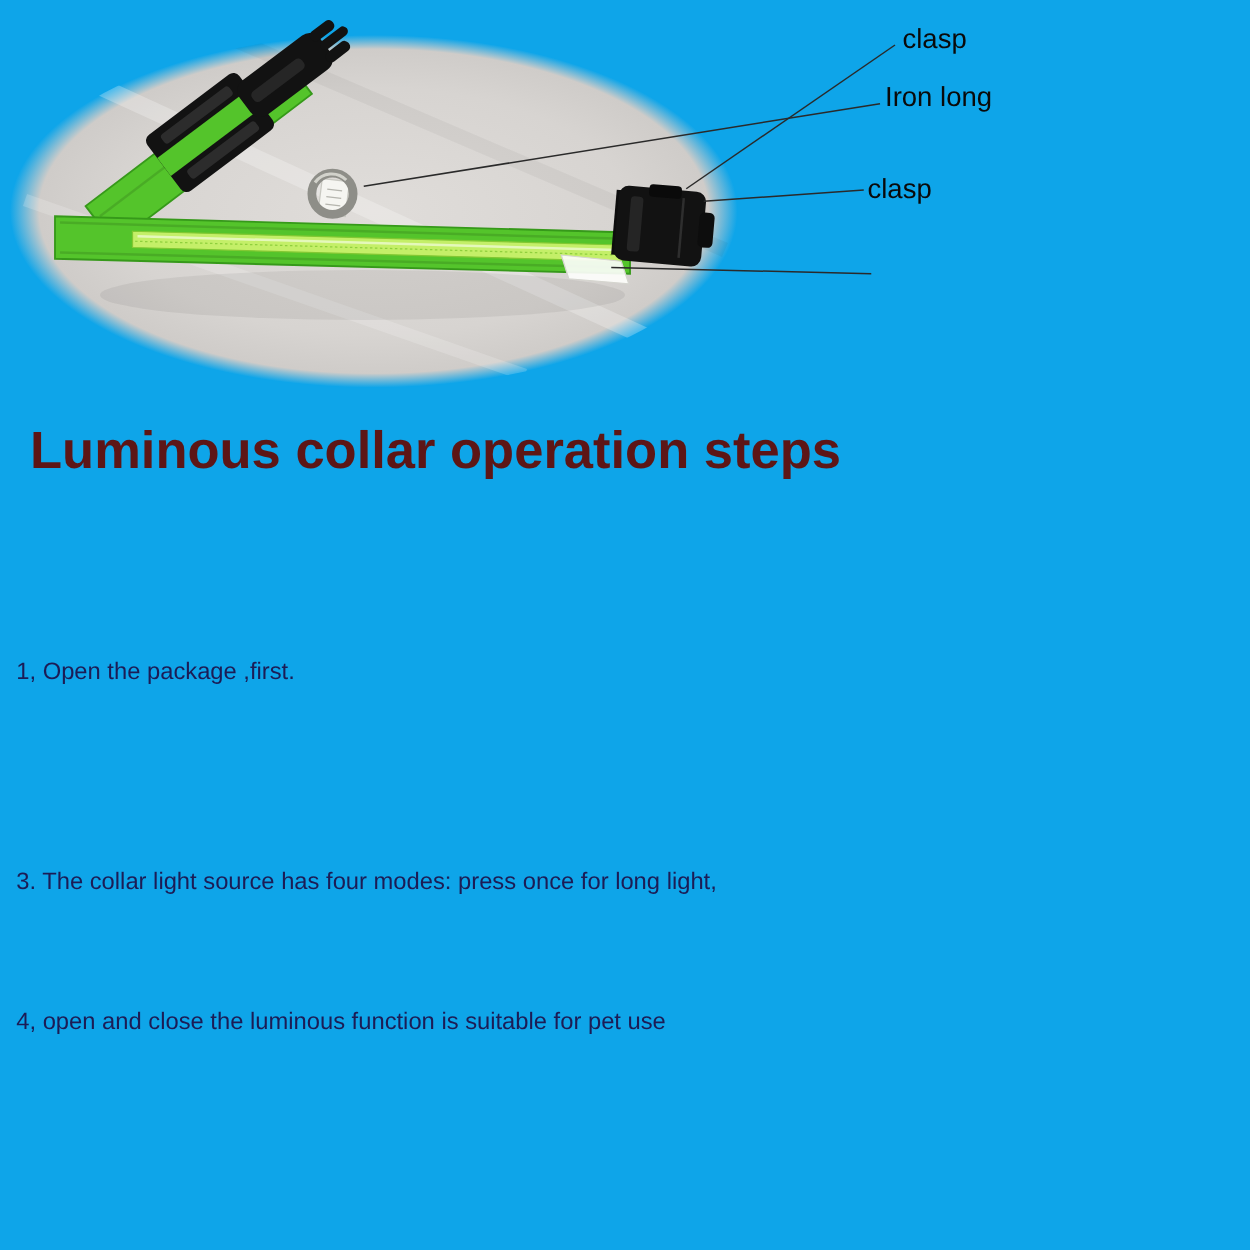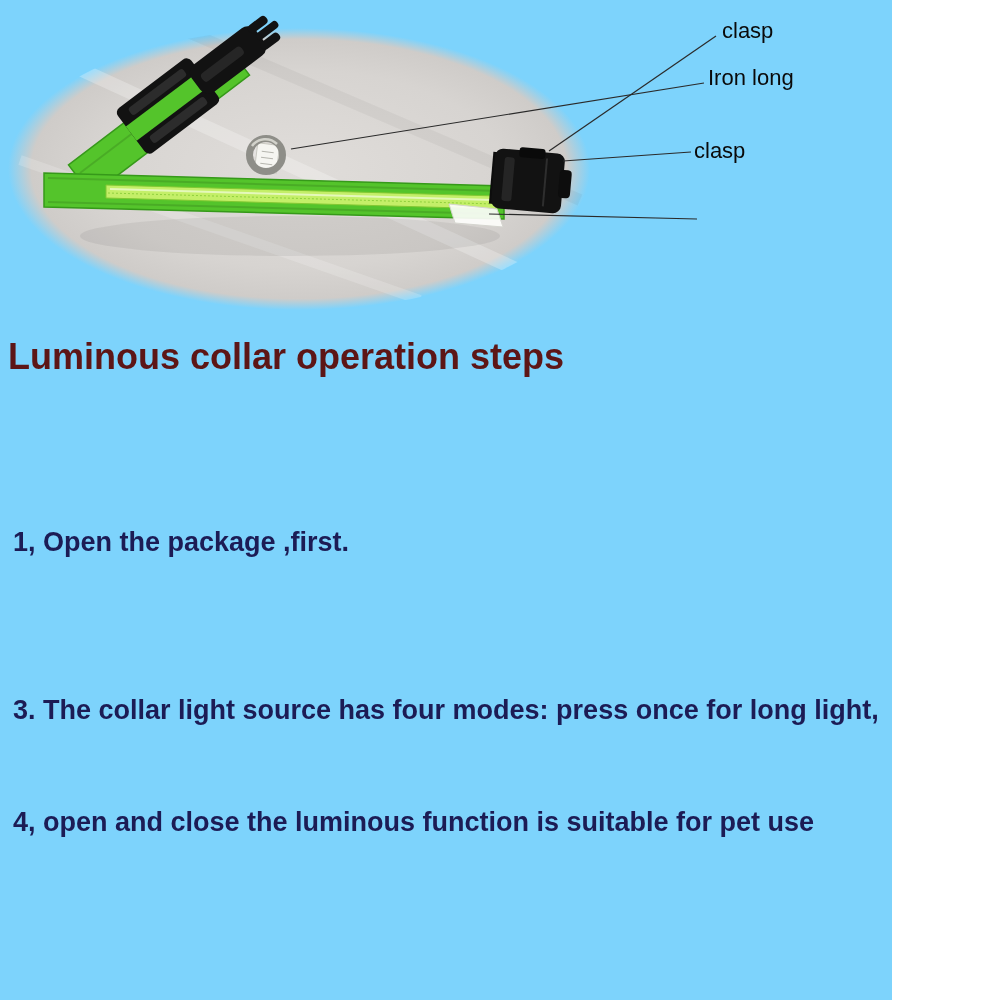--- a/index.html
+++ b/index.html
@@ -1,39 +1,39 @@
 <!DOCTYPE html>
 <html style="--strap-green: #54c42b; --strap-green-dark: #36991a; --led-strip: #c4ef68; --led-strip-border: #82c832; --buckle-black: #121212; --ring-metal: #8e8e88; --fabric-gray: #d7d4d1; --title-maroon: #5d1616; --steps-navy: #1c1c55; --label-text: #0a0a0a; --leader-line: #2a2a2a;"><head>
 <meta charset="utf-8">
 <style>
   html,body{margin:0;padding:0;background:#ffffff;}
   .canvas{
-    position:relative;width:892px;height:1000px;overflow:hidden;background:#7dd3fc;
+    position:relative;width:1000px;height:1000px;overflow:hidden;background:#0ea5e9;
     font-family:"Liberation Sans", sans-serif;
   }
   .photo-svg{position:absolute;left:0;top:0;}
   .part-label{
     position:absolute;
     font-size:22px;
     color:var(--label-text,#0a0a0a);
     white-space:nowrap;
   }
   .label-clasp{left:722px;top:18px;}
   .label-iron-ring{left:708px;top:65px;}
   .label-size{left:694px;top:138px;}
   .label-insulating{left:700px;top:205px;}
   .instr-title{
-    position:absolute;left:8px;top:336px;
-    font-size:36px;font-weight:700;
+    position:absolute;left:24px;top:336px;
+    font-size:42px;font-weight:700;
     color:var(--title-maroon,#5d1616);
     white-space:nowrap;
   }
   .step{
     position:absolute;
-    font-size:27px;font-weight:700;
+    font-size:19px;font-weight:400;
     color:var(--steps-navy,#1c1c55);
     white-space:nowrap;
   }
   .step-1{left:13px;top:527px;}
   .step-2{left:13px;top:611px;}
   .step-3a{left:13px;top:695px;text-align:center;}
   .step-3b{left:41px;top:737px;}
   .step-4{left:13px;top:807px;text-align:right;}
 </style>
 </head>

